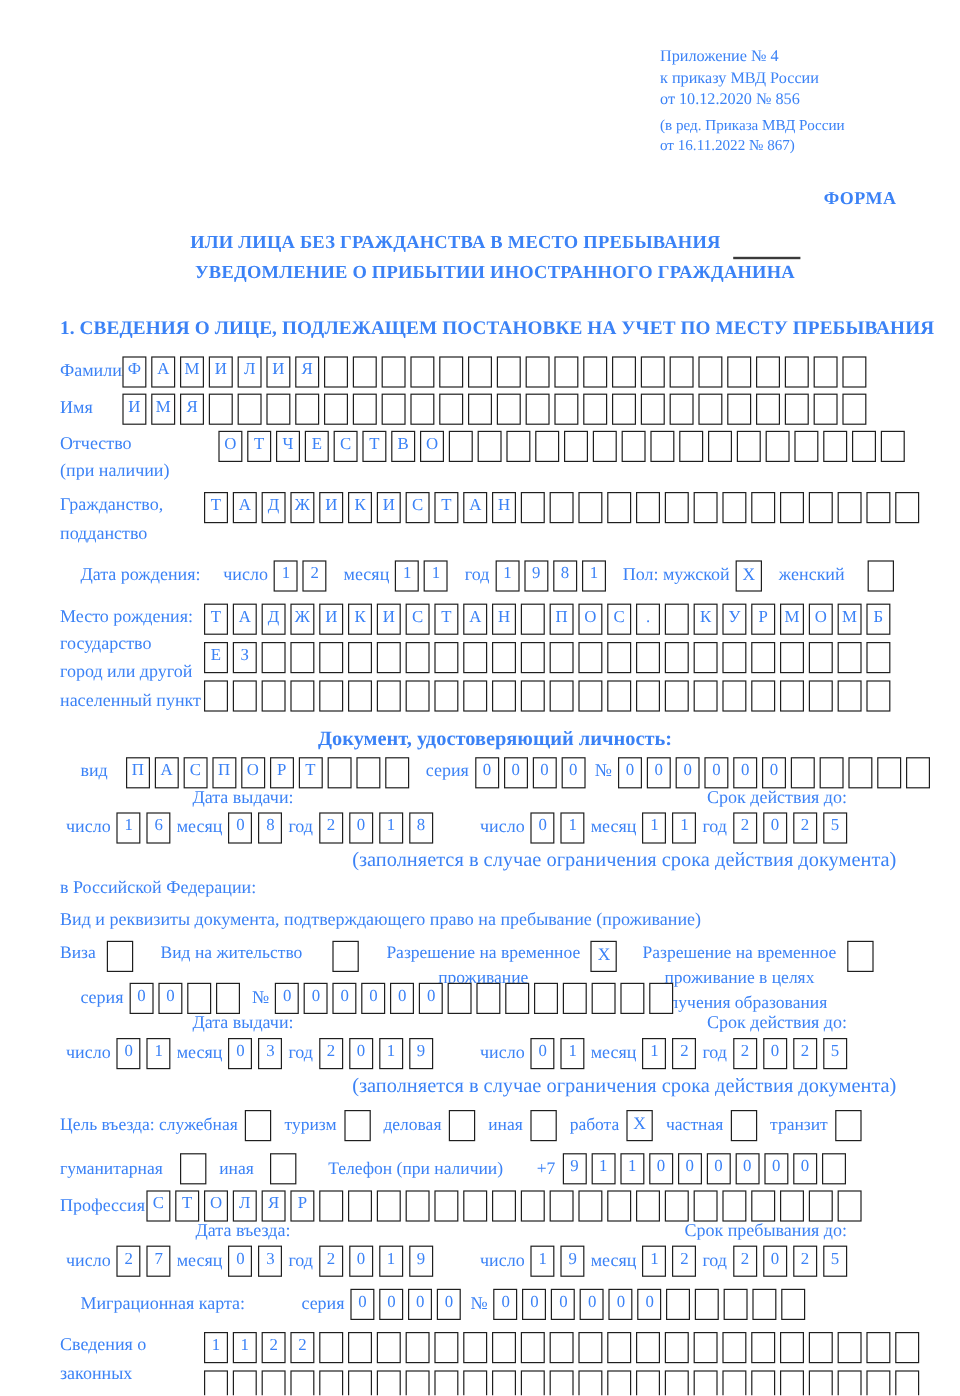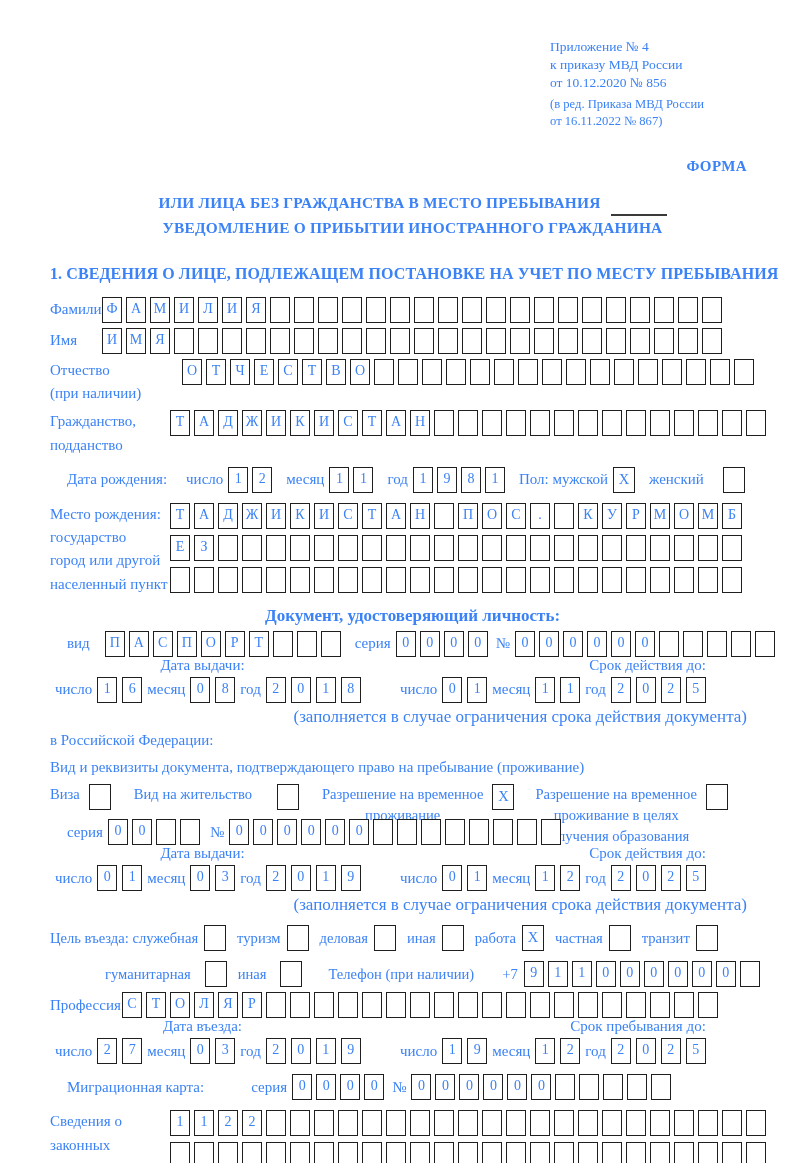--- a/index.html
+++ b/index.html
@@ -50,21 +50,21 @@
   .dline{display:inline-flex;align-items:center;}
   .dline .dlabel{margin:0 5px;}
   .dline .cells{gap:5px;}
   .note{font-size:17px;text-align:right;margin-top:4px;padding-right:28px;}
   
   .optrow{display:flex;align-items:flex-start;margin-top:8px;gap:9px;white-space:normal;}
   .optblock{text-align:center;line-height:1.45;font-size:14.6px;}
   .opt-narrow{max-width:172px;}
   .purline{display:flex;align-items:center;margin-top:10px;gap:6px;white-space:nowrap;font-size:14.6px;}
   .purline .pw{margin-left:5px;}
-  .indent55{margin-left:55px;}
+  .indent55{}
 </style>
 </head>
 <body>
 
 <div class="page">
 
   <div class="appendix">
     <div>Приложение № 4</div>
     <div>к приказу МВД России</div>
     <div>от 10.12.2020 № 856</div>

